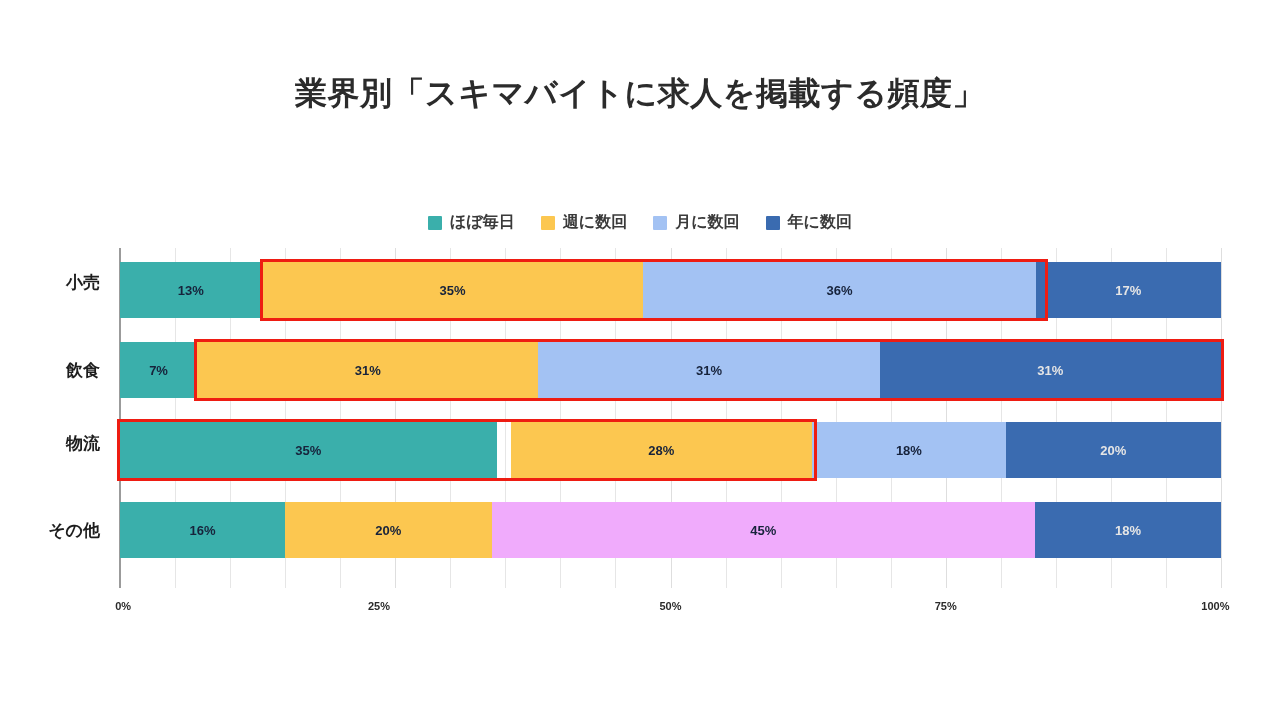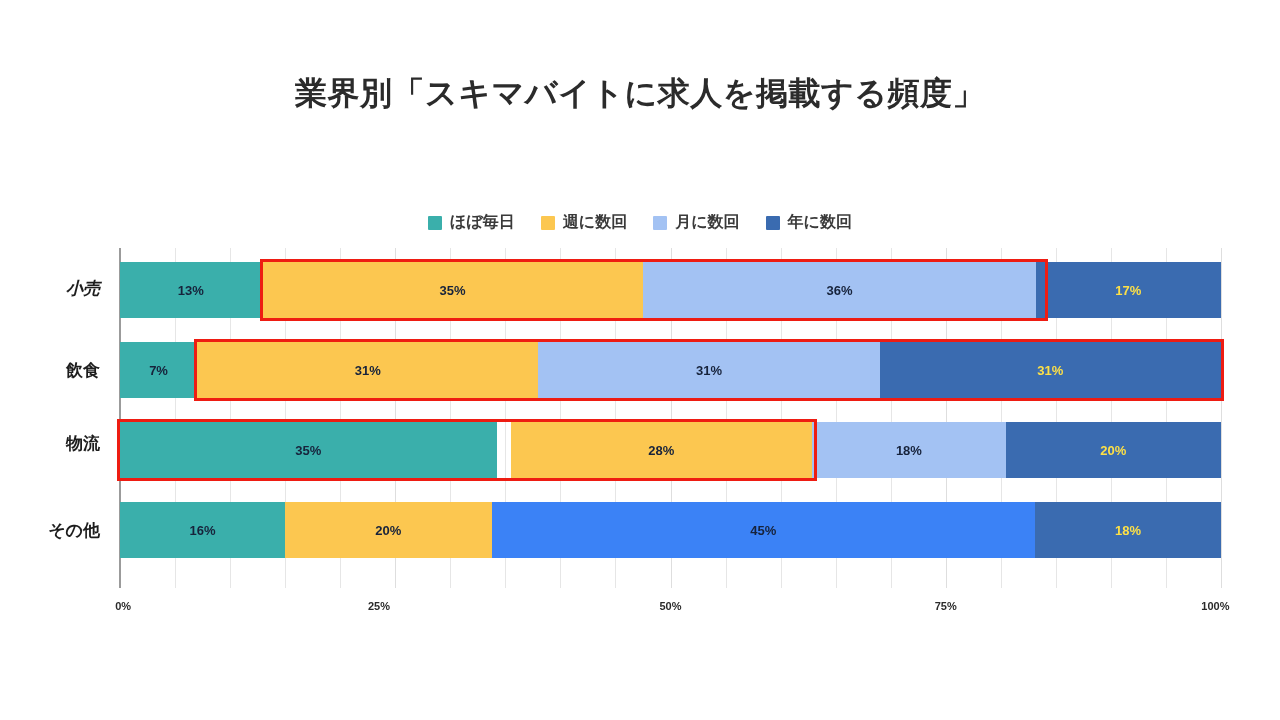--- a/index.html
+++ b/index.html
@@ -75,21 +75,21 @@
     justify-content: center;
     overflow: visible;
   }
   .seg-label {
     font-size: 13px;
     font-weight: bold;
     white-space: nowrap;
     pointer-events: none;
     text-align: right;
   }
-  .seg.dark .seg-label { color: #fde047; }
+  .seg.dark .seg-label { color: #e5e5e5; }
   .seg.light .seg-label { color: #17233b; }
 
   
   .highlight {
     position: absolute;
     border: 3px solid #ee1c12;
     pointer-events: none;
     z-index: 5;
   }
 
@@ -138,21 +138,21 @@
         <span class="legend-swatch" style="background: rgb(163, 194, 243);"></span>
         <span class="legend-label">月に数回</span>
       </div>
       <div class="legend-item">
         <span class="legend-swatch" style="background: rgb(58, 107, 176);"></span>
         <span class="legend-label">年に数回</span>
       </div>
     </div>
 
   <div class="cat-labels" id="cat-labels">
-      <div class="cat-label" style="top: 29px; font-style: italic;">小売</div>
+      <div class="cat-label" style="top: 23px;">小売</div>
       <div class="cat-label" style="top: 111px;">飲食</div>
       <div class="cat-label" style="top: 184px; margin-left: 20px;">物流</div>
       <div class="cat-label" style="top: 271px;">その他</div>
     </div>
 
   <div class="plot">
     <div class="gridlines" id="gridlines">
         <div class="gridline major" style="left: 0px;"></div>
         <div class="gridline" style="left: 55.05px;"></div>
         <div class="gridline" style="left: 110.1px;"></div>
@@ -219,21 +219,21 @@
             <span class="seg-label">20%</span>
           </div>
         </div>
         <div class="bar-row" style="top: 254px;">
           <div class="seg light" style="width: 176.16px; background: rgb(58, 175, 171);">
             <span class="seg-label">16%</span>
           </div>
           <div class="seg light" style="width: 220.2px; background: rgb(252, 199, 80);">
             <span class="seg-label">20%</span>
           </div>
-          <div class="seg light" style="width: 580px; background: #3b82f6;">
+          <div class="seg light" style="width: 580px; background: #f0abfc;">
             <span class="seg-label">45%</span>
           </div>
           <div class="seg dark" style="width: 198.18px; background: rgb(58, 107, 176);">
             <span class="seg-label">18%</span>
           </div>
         </div>
         <div class="highlight" style="left: 140.13px; width: 787.71px; top: 11px; height: 62px; border-color: rgb(238, 28, 18);"></div>
         <div class="highlight" style="left: 74.07px; width: 1029.93px; top: 91px; height: 62px; border-color: rgb(238, 28, 18);"></div>
         <div class="highlight" style="left: -3px; width: 699.63px; top: 171px; height: 62px; border-color: rgb(238, 28, 18);"></div>
       </div>

